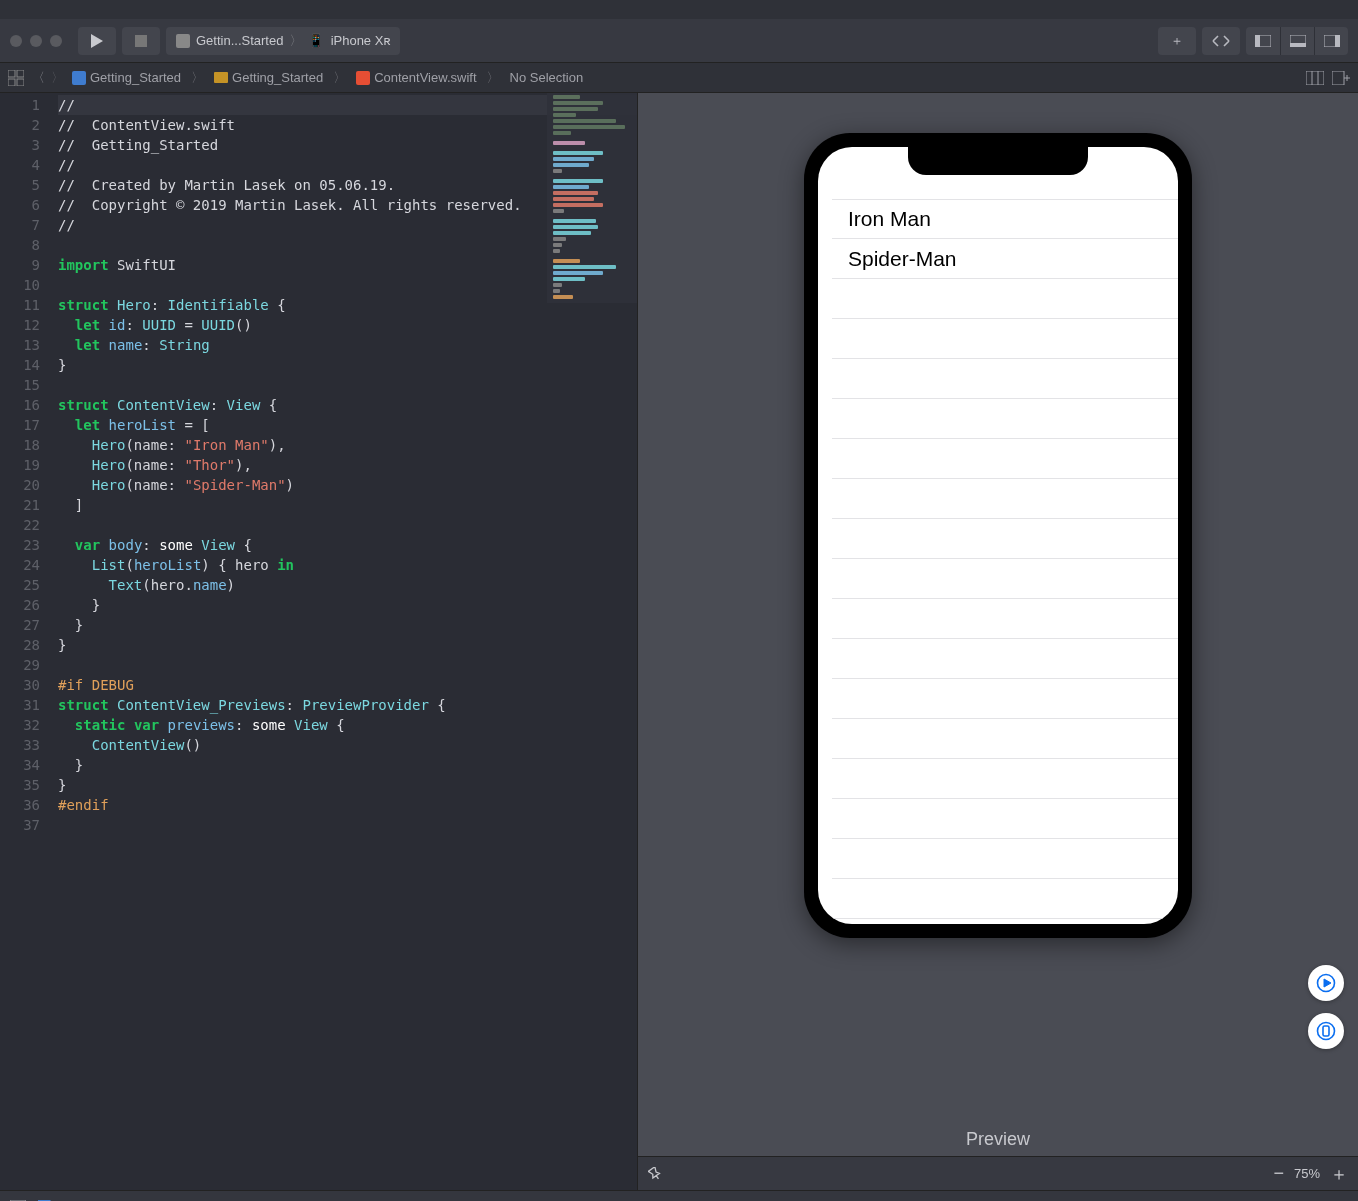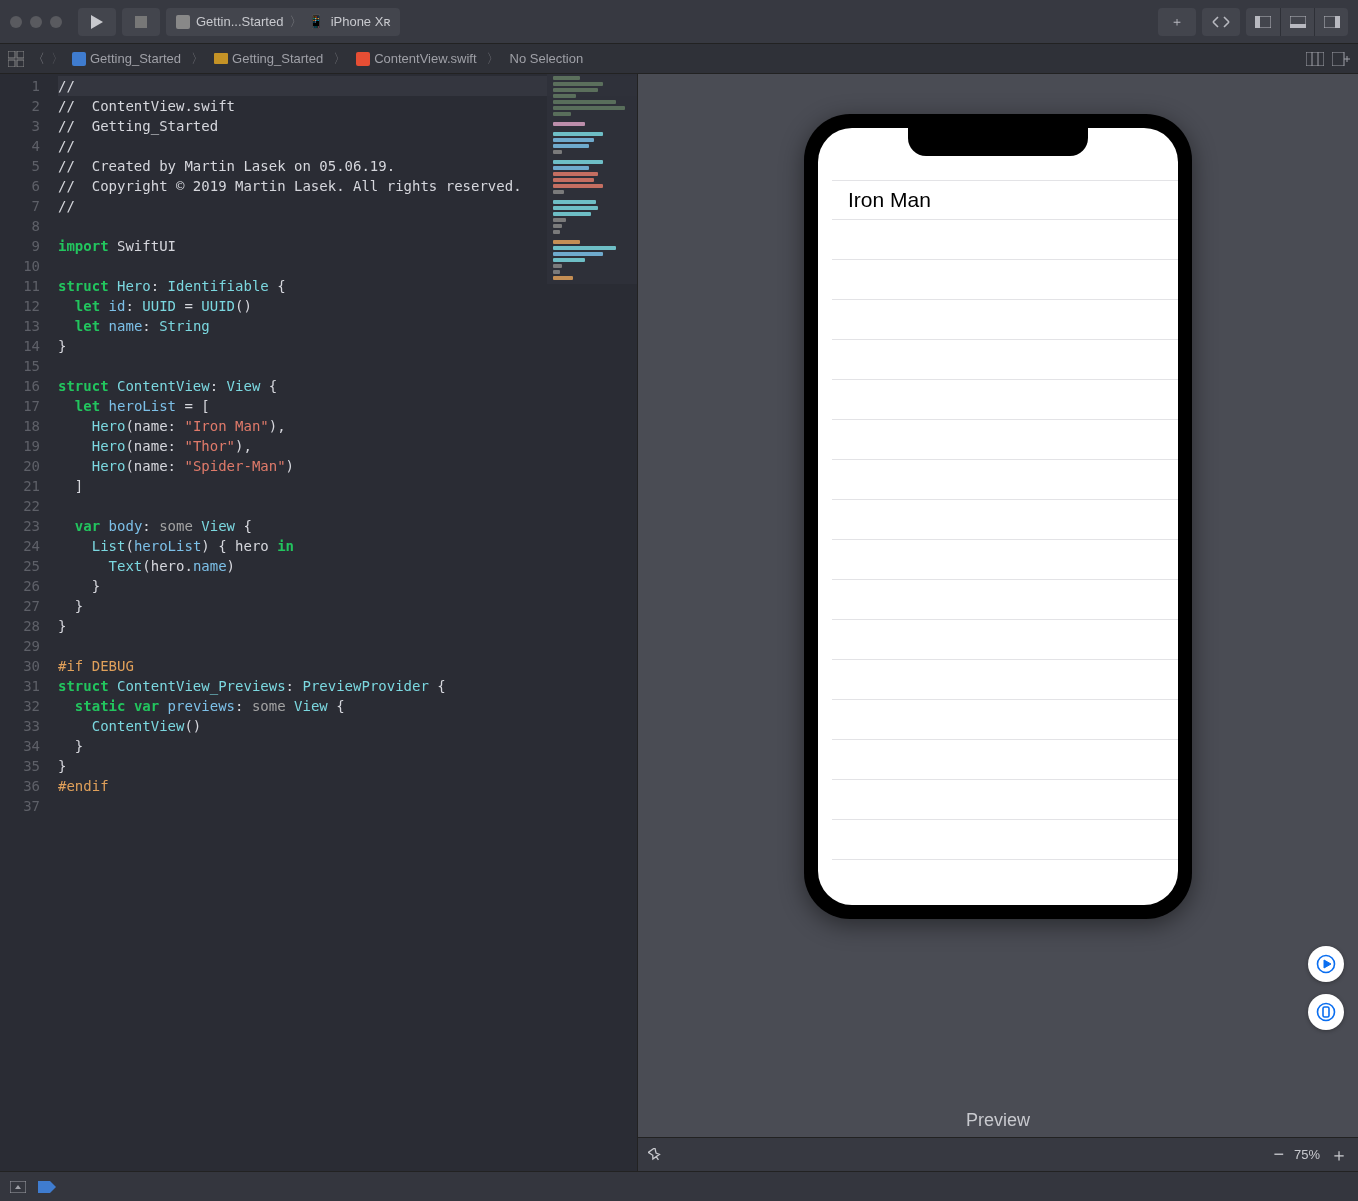--- a/index.html
+++ b/index.html
@@ -15,20 +15,21 @@
 
   
   .toolbar {
     height: 44px;
     background: #373941;
     border-bottom: 1px solid #222;
     display: flex;
     align-items: center;
     padding: 0 10px;
     gap: 6px;
+    margin-top: 19px;
   }
   .traffic-lights { display: flex; gap: 8px; margin-right: 10px; }
   .traffic-lights span { width: 12px; height: 12px; border-radius: 50%; background: #595a5f; display: block; }
   .tb-btn {
     height: 28px;
     min-width: 38px;
     background: #43454d;
     border-radius: 4px;
     display: flex;
     align-items: center;
@@ -113,21 +114,21 @@
   .gutter div { height: 20px; }
   .code {
     flex: 1;
     padding: 2px 0 0 6px;
     color: #d6d7dd;
     white-space: pre;
   }
   .code .line { height: 20px; }
   .line.hl { background: #34363f; }
   .kw { color: #22c55e; font-weight: 600; text-align: center; }
-  .kw2 { color: #a3a3a3; }
+  .kw2 { color: #ffffff; }
   .type { color: #7bd8e0; }
   .ident { color: #7cc0e8; }
   .str { color: #e07a6a; }
   .pp { color: #e0a05a; }
 
   .minimap {
     position: absolute;
     top: 0; right: 0;
     width: 90px;
     height: 210px;
@@ -435,20 +436,21 @@
     </div>
   </div>
 
   <div class="preview-panel">
     <div class="canvas">
       <div class="phone">
         <div class="phone-screen">
           <div class="notch"></div>
           <div class="list" id="phone-list">
               <div class="list-row">Iron Man</div>
+              <div class="list-row">Spider-Man</div>
               <div class="list-row empty"></div>
               <div class="list-row empty"></div>
               <div class="list-row empty"></div>
               <div class="list-row empty"></div>
               <div class="list-row empty"></div>
               <div class="list-row empty"></div>
               <div class="list-row empty"></div>
               <div class="list-row empty"></div>
               <div class="list-row empty"></div>
               <div class="list-row empty"></div>

